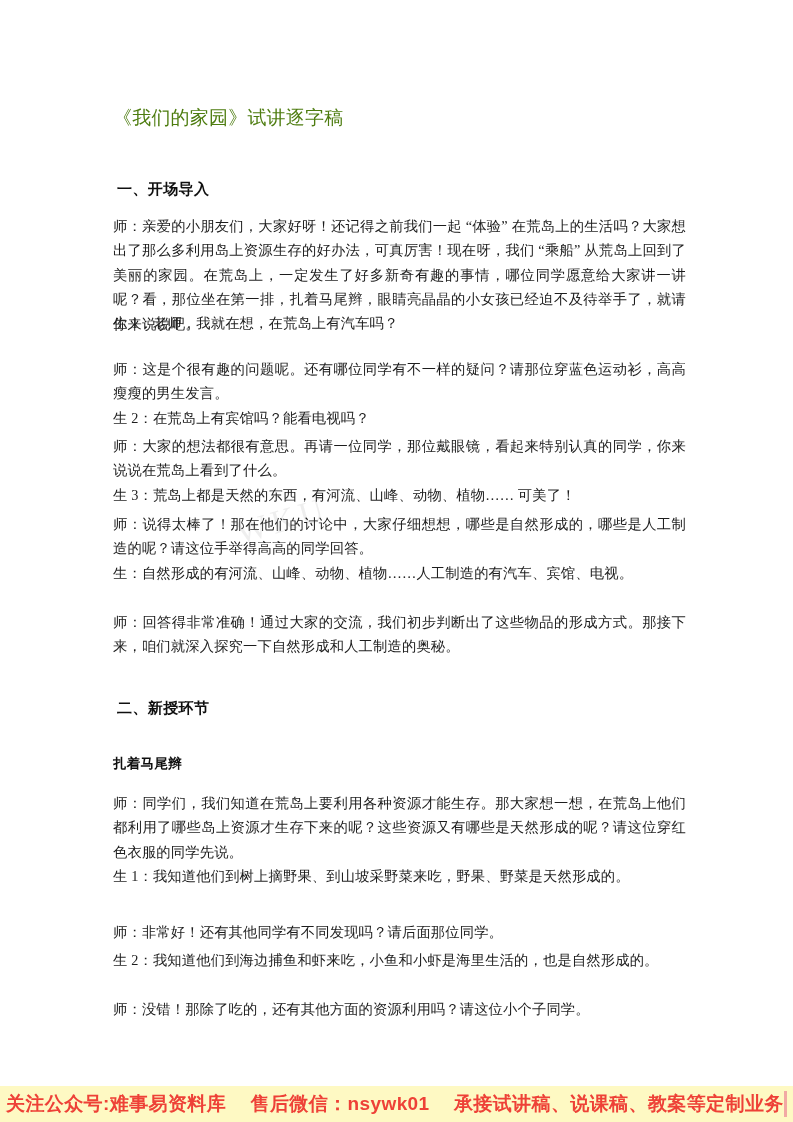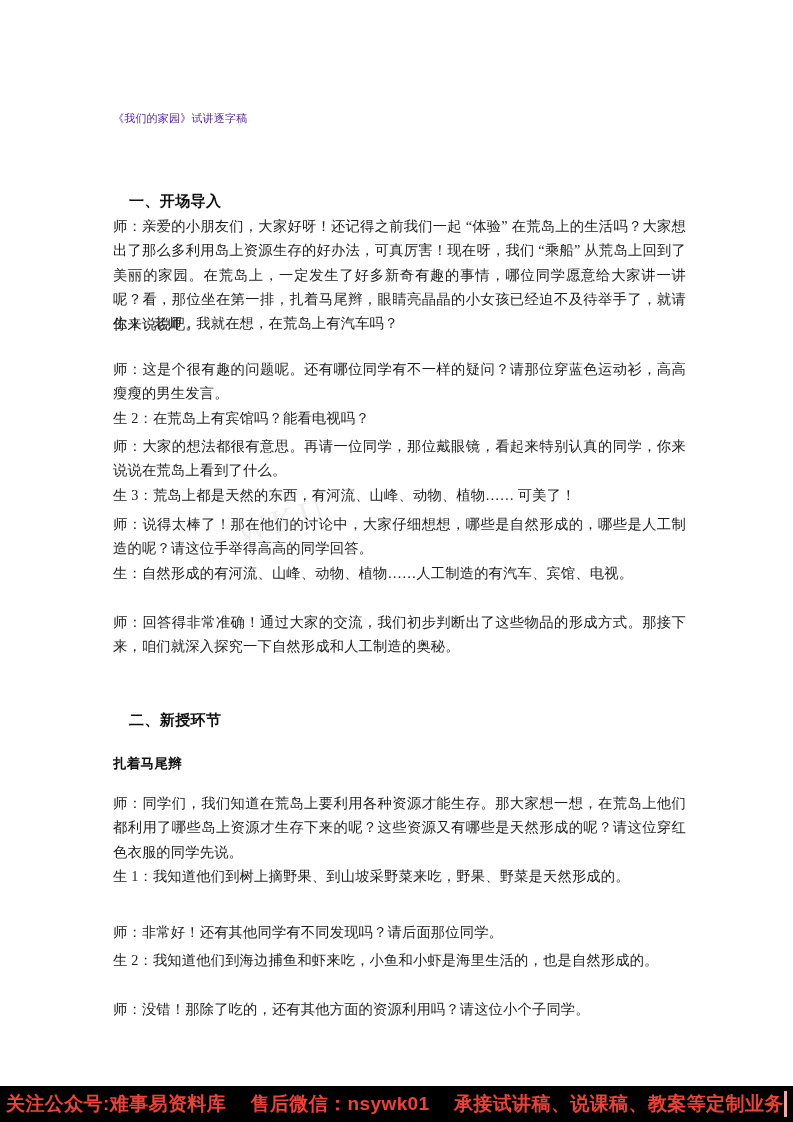--- a/index.html
+++ b/index.html
@@ -47,35 +47,35 @@
   .content {
     position: relative;
     z-index: 2;
     padding: 0;
   }
 
   .doc-title {
     position: absolute;
     left: 113px;
     top: 107px;
-    font-size: 11px;
+    font-size: 19px;
     line-height: 22px;
     letter-spacing: 0.2px;
-    color: #4c1d95;
+    color: #4d7c0f;
     white-space: nowrap;
   }
 
   .block {
     position: absolute;
     left: 113px;
     width: 573px;
   }
 
   h2.heading {
-    margin: 16px;
+    margin: 4px;
     font-family: Liberation Sans, sans-serif;
     font-size: 15px;
     font-weight: bold;
     letter-spacing: 0.4px;
     color: #0f0f0f;
     line-height: 20px;
   }
 
   h3.subheading {
     margin: 0;
@@ -102,21 +102,21 @@
     left: 0;
     right: 0;
     top: 1086px;
     height: 36px;
     z-index: 5;
     display: flex;
     align-items: center;
     justify-content: space-between;
     padding: 0 6px;
     box-sizing: border-box;
-    background: #000000;
+    background: #fef9c3;
   }
   .footer-text {
     font-family: "Liberation Sans", "DejaVu Sans", sans-serif;
     font-size: 19px;
     font-weight: bold;
     color: #ee4137;
     letter-spacing: 0.4px;
     white-space: nowrap;
   }
   .footer-gap { display: inline-block; width: 13px; }

